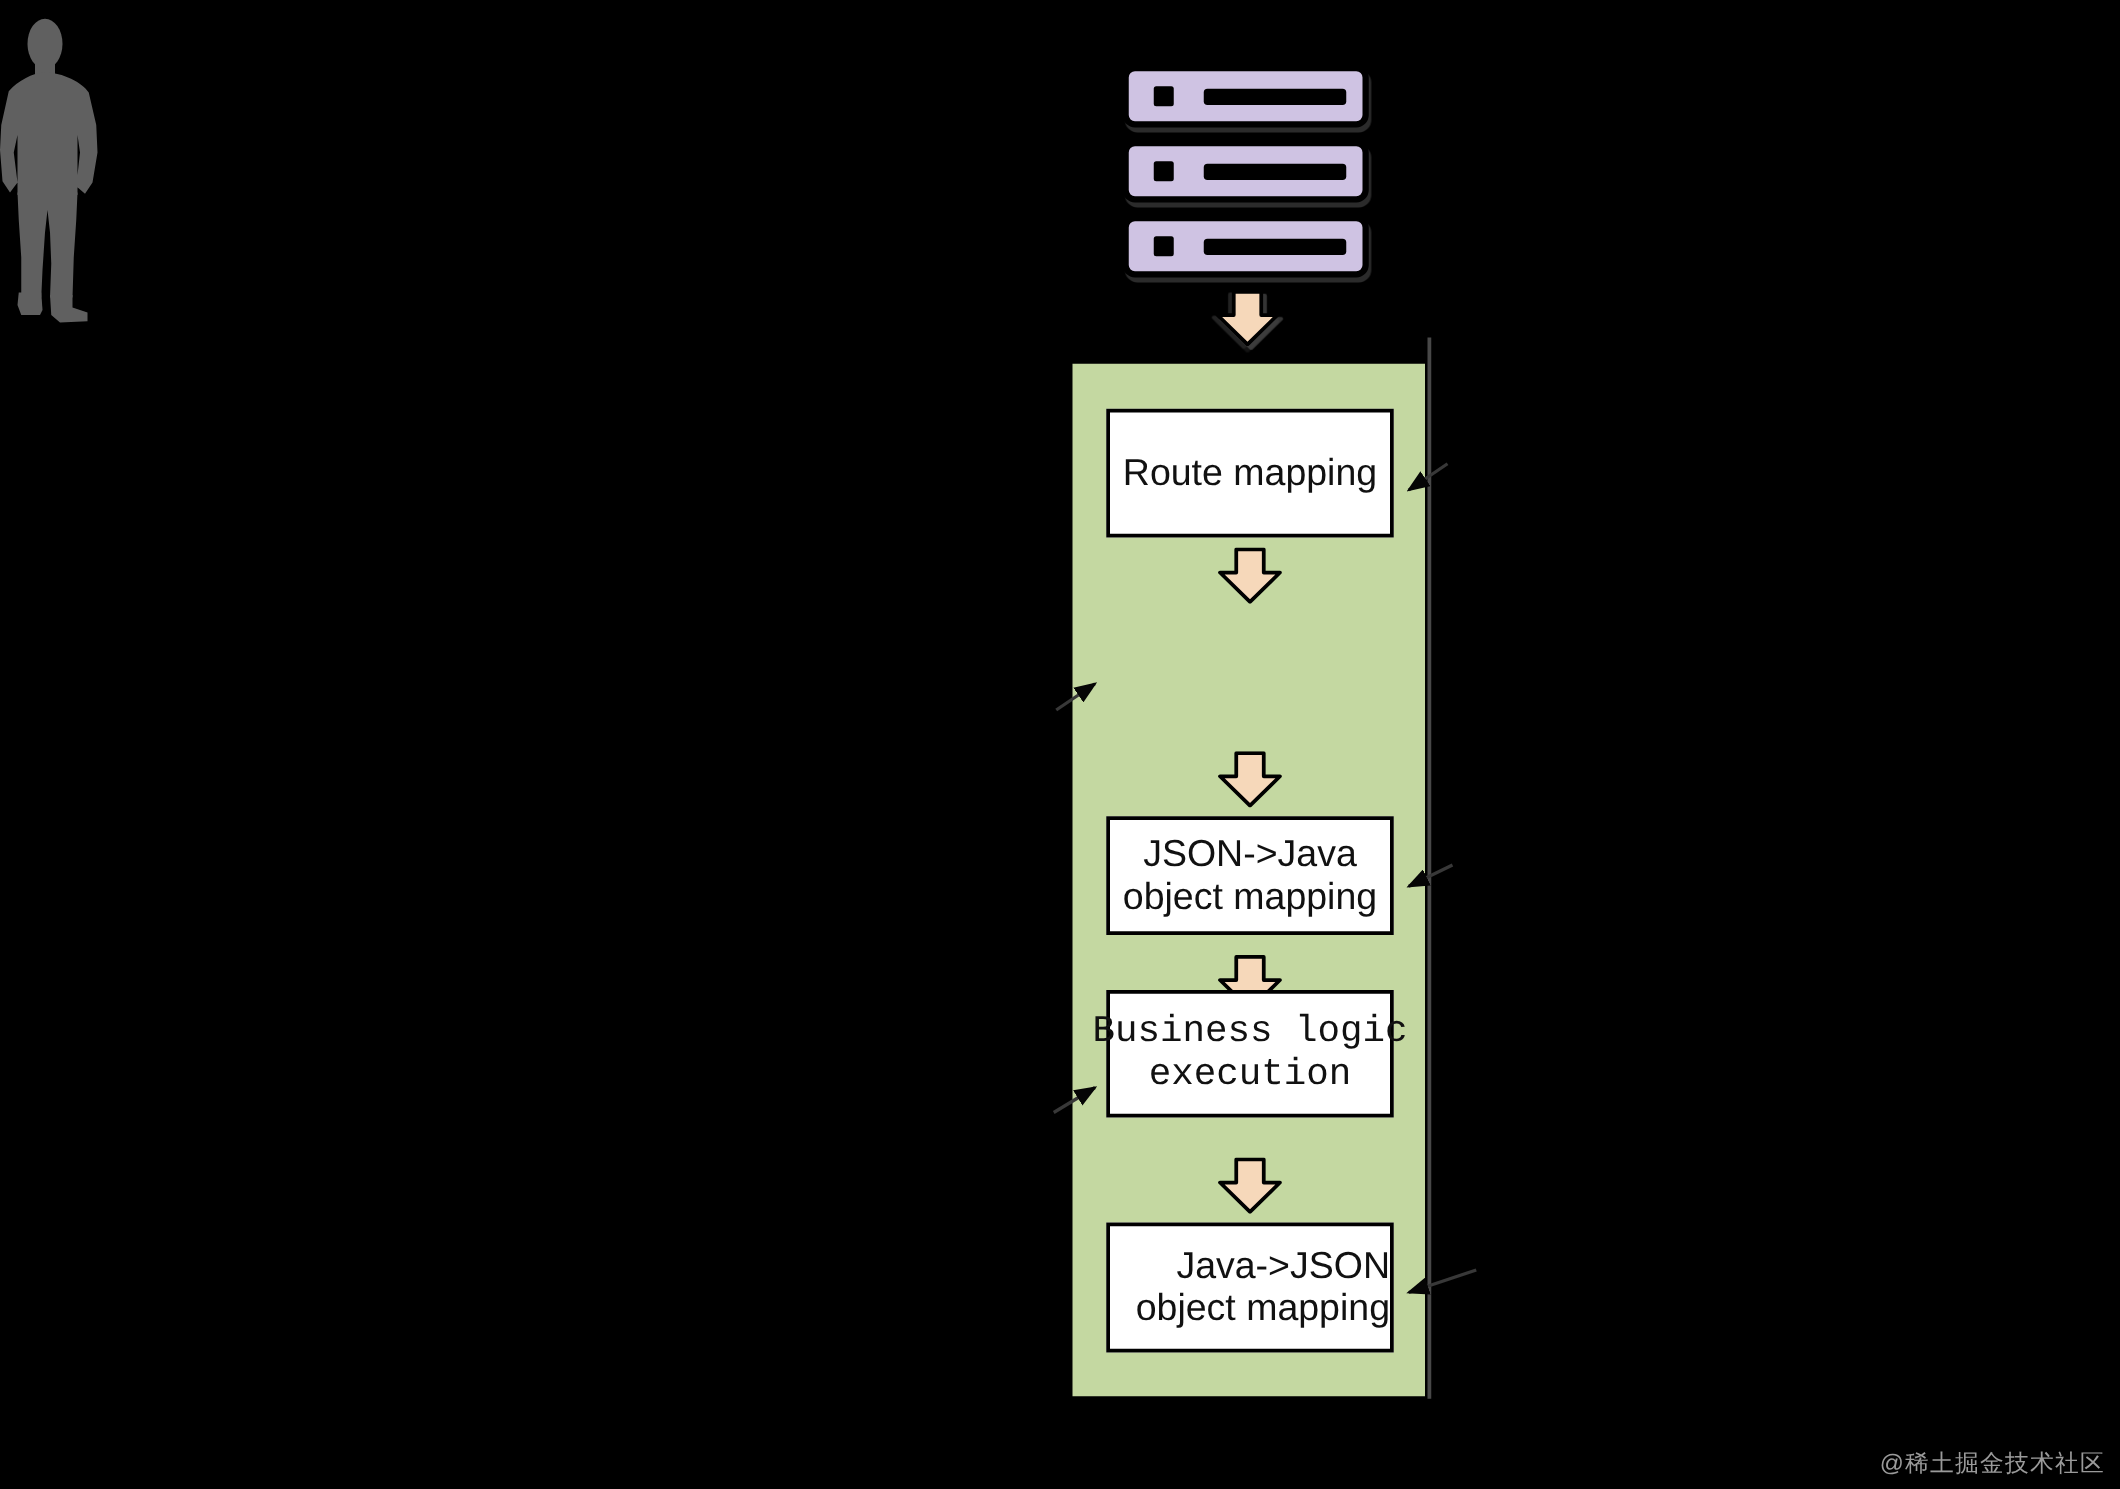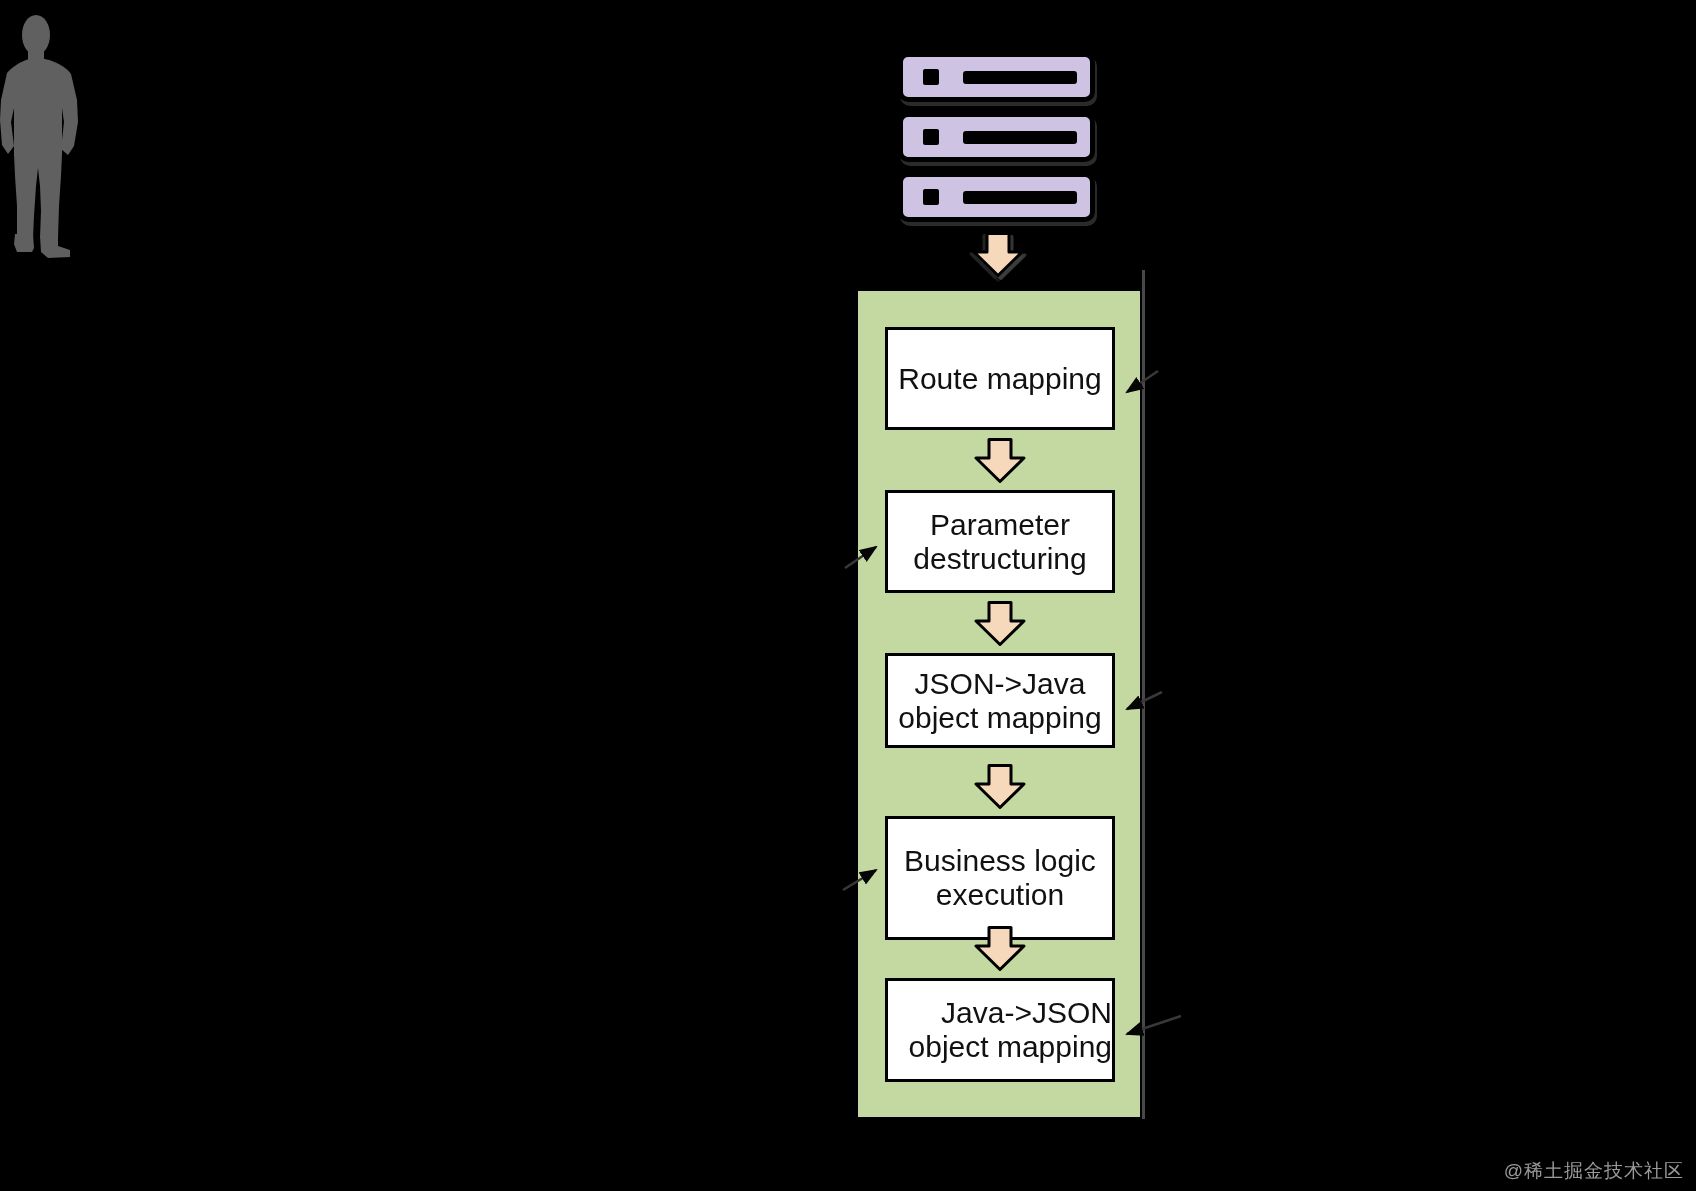--- a/index.html
+++ b/index.html
@@ -170,39 +170,35 @@
 
     <div class="flow-box" style="top:36px;height:103px;">
       <div class="line">Route mapping</div>
       <div class="line"></div>
     </div>
 
     <svg class="block-arrow gap-arrow" style="top:147px;" viewBox="0 0 52 45">
       <path d="M15,1.5 L37,1.5 L37,20 L50,20 L26,43.5 L2,20 L15,20 Z" fill="#f6d8ba" stroke="#000" stroke-width="3" stroke-linejoin="round"></path>
     </svg>
 
-    <div class="flow-box" style="top:199px;height:103px;">
-      <div class="line">Parameter</div>
-      <div class="line">destructuring</div>
-    </div>
 
     <svg class="block-arrow gap-arrow" style="top:310px;" viewBox="0 0 52 45">
       <path d="M15,1.5 L37,1.5 L37,20 L50,20 L26,43.5 L2,20 L15,20 Z" fill="#f6d8ba" stroke="#000" stroke-width="3" stroke-linejoin="round"></path>
     </svg>
 
     <div class="flow-box" style="top:362px;height:95px;">
       <div class="line">JSON-&gt;Java</div>
       <div class="line">object mapping</div>
     </div>
 
     <svg class="block-arrow gap-arrow" style="top:473px;" viewBox="0 0 52 45">
       <path d="M15,1.5 L37,1.5 L37,20 L50,20 L26,43.5 L2,20 L15,20 Z" fill="#f6d8ba" stroke="#000" stroke-width="3" stroke-linejoin="round"></path>
     </svg>
 
-    <div class="flow-box" style="top:525px;height:124px;">
+    <div class="flow-box" style="top:501px;height:102px;font-family:Liberation Mono, monospace;">
       <div class="line">Business logic</div>
       <div class="line">execution</div>
     </div>
 
     <svg class="block-arrow gap-arrow" style="top:635px;" viewBox="0 0 52 45">
       <path d="M15,1.5 L37,1.5 L37,20 L50,20 L26,43.5 L2,20 L15,20 Z" fill="#f6d8ba" stroke="#000" stroke-width="3" stroke-linejoin="round"></path>
     </svg>
 
     <div class="flow-box" style="top:687px;height:104px;align-items:flex-end;">
       <div class="line">Java-&gt;JSON</div>

